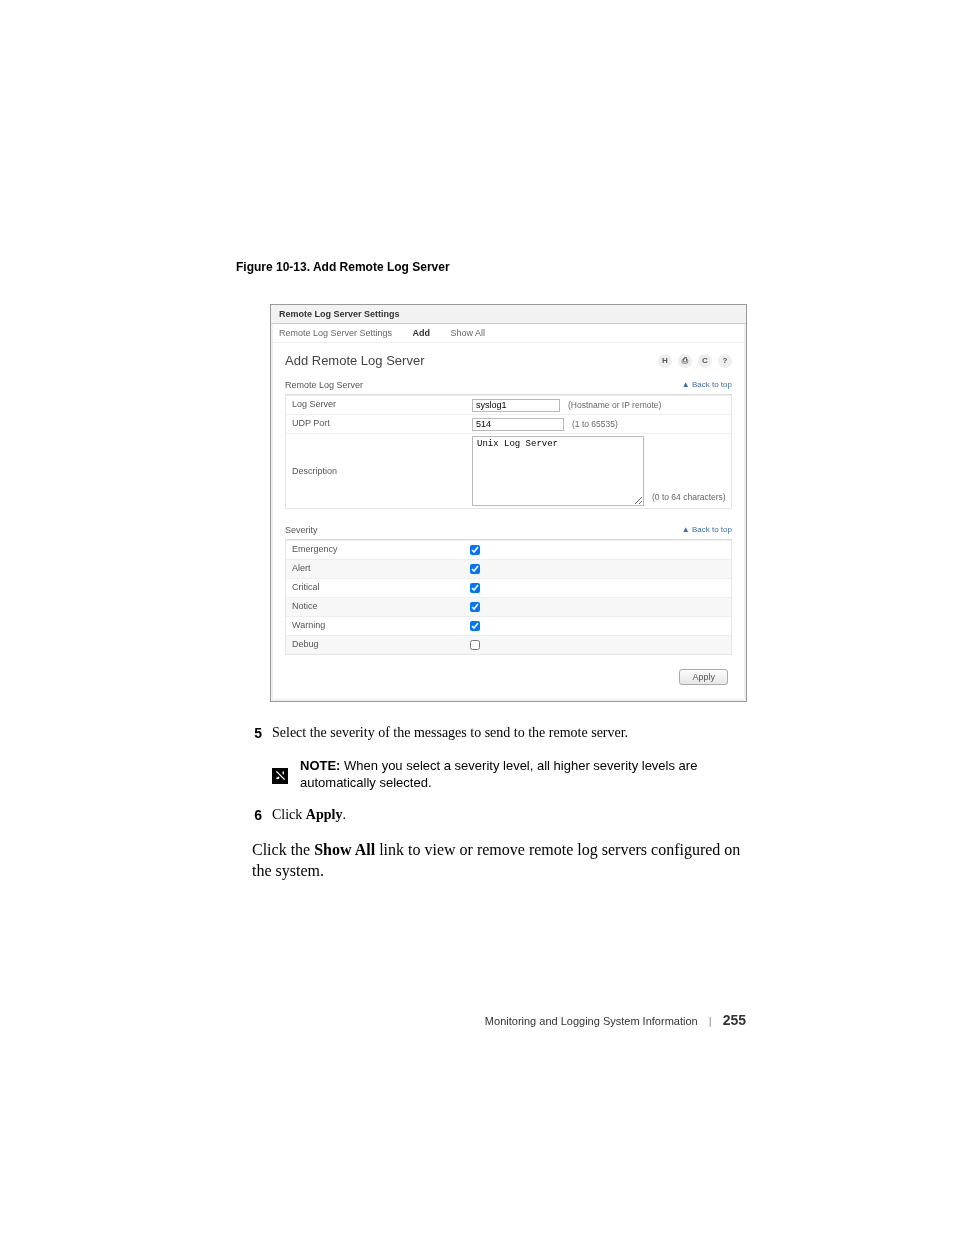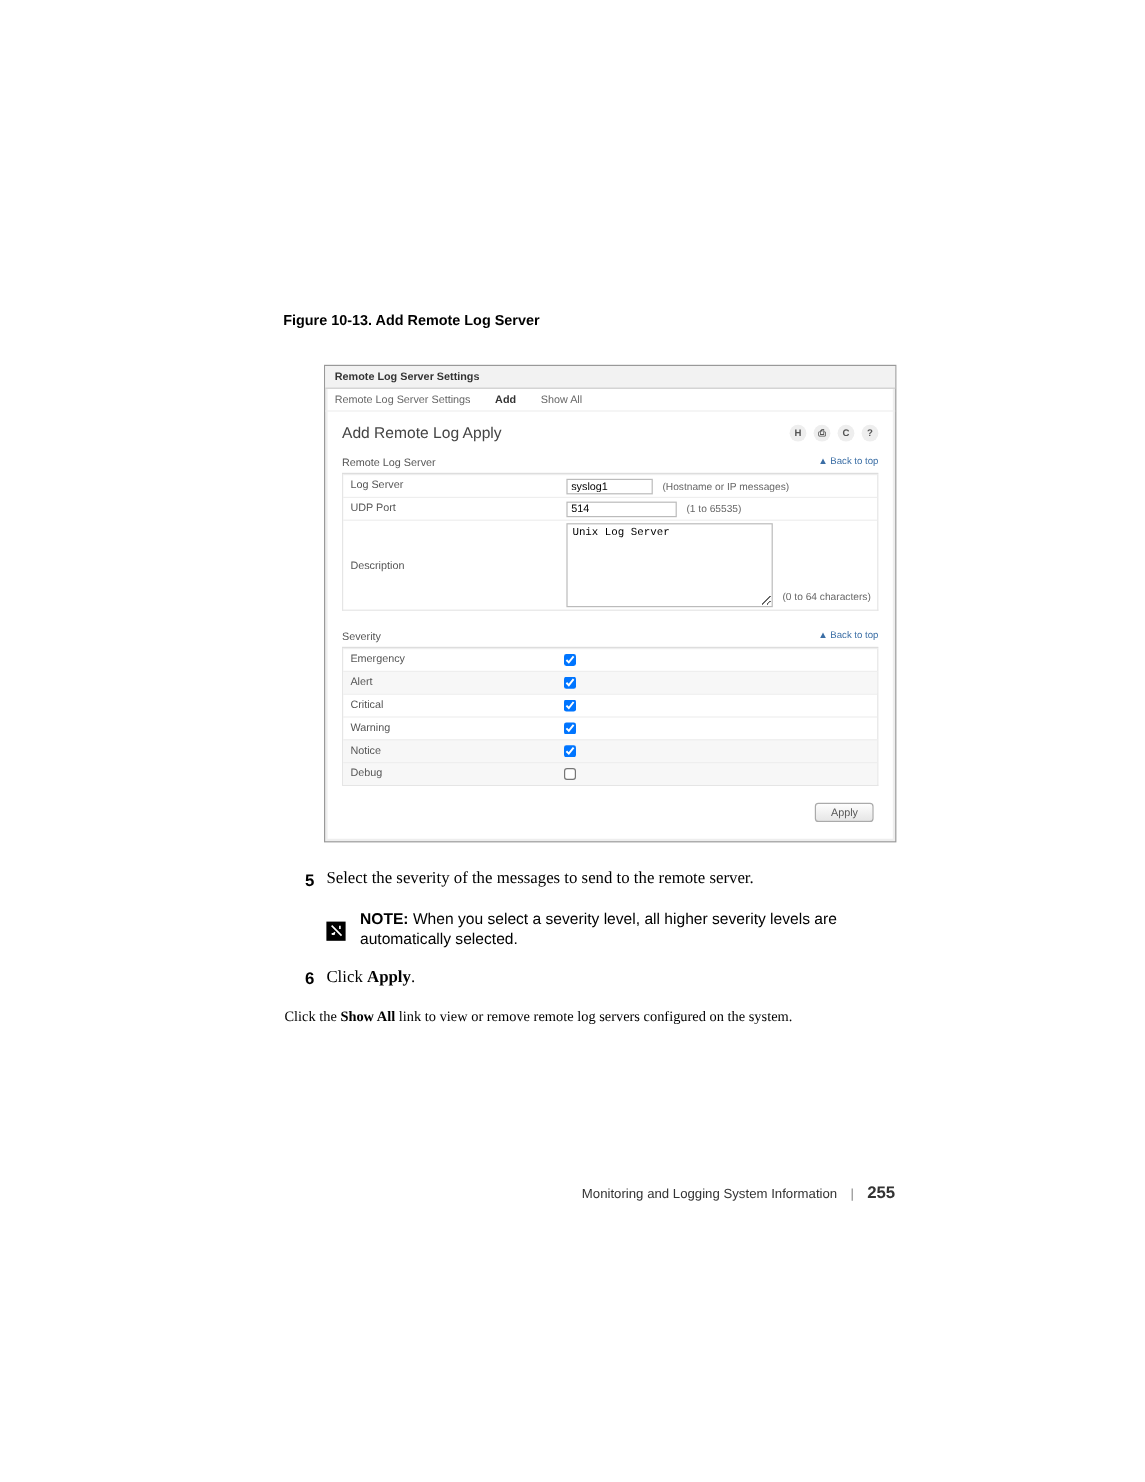--- a/index.html
+++ b/index.html
@@ -190,23 +190,23 @@
   }
   .note-icon svg { width: 11px; height: 11px; stroke:#fff; fill:none; stroke-width:2;}
   .note-text {
     font-family: Arial, Helvetica, sans-serif;
     font-size: 13px;
     line-height: 1.35;
     flex: 1;
   }
   .note-label { font-weight: bold; }
   .para {
-    font-size: 12px;
+    font-size: 16px;
     line-height: 1.35;
-    margin: 8px 0 0 1px;
+    margin: 8px 0 0 16px;
   }
   .bold { font-weight: bold; font-family: Georgia, serif; }
   .footer {
     margin-top: 130px;
     text-align: right;
     font-family: Arial, Helvetica, sans-serif;
     font-size: 11px;
     color: #333;
   }
   .footer .sep { margin: 0 8px; color:#888; }
@@ -222,39 +222,39 @@
   <div class="screenshot">
     <div class="ss-header-bar">Remote Log Server Settings</div>
     <div class="ss-tabs">
       <span>Remote Log Server Settings</span>
       <span style="font-weight:bold;color:#333;">Add</span>
       <span>Show All</span>
     </div>
 
     <div class="ss-inner">
       <div class="ss-title">
-        <span>Add Remote Log Apply</span>
+        <span>Add Remote Log Server</span>
         <span class="ss-icons">
           <span class="ss-ico">H</span>
           <span class="ss-ico">⎙</span>
           <span class="ss-ico">C</span>
           <span class="ss-ico">?</span>
         </span>
       </div>
 
       <div class="ss-section-head">
         <span>Remote Log Server</span>
         <a class="ss-link">▲ Back to top</a>
       </div>
       <div class="ss-section-rows">
         <div class="ss-row">
           <div class="lbl">Log Server</div>
           <div class="val">
-            <input class="ss-input" style="width: 72px;" value="syslog1">
-            <span class="hint">(Hostname or IP messages)</span>
+            <input class="ss-input" style="width: 88px;" value="syslog1">
+            <span class="hint">(Hostname or IP remote)</span>
           </div>
         </div>
         <div class="ss-row">
           <div class="lbl">UDP Port</div>
           <div class="val">
             <input class="ss-input" style="width: 92px;" value="514">
             <span class="hint">(1 to 65535)</span>
           </div>
         </div>
         <div class="ss-row" style="align-items:stretch;">
@@ -282,28 +282,28 @@
             <div class="val chk">
               <input type="checkbox" checked="" style="">
             </div>
           </div>
           <div class="ss-row">
             <div class="lbl">Critical</div>
             <div class="val chk">
               <input type="checkbox" checked="" style="">
             </div>
           </div>
+          <div class="ss-row alt">
+            <div class="lbl">Notice</div>
+            <div class="val chk">
+              <input type="checkbox" checked="" style="">
+            </div>
+          </div>
           <div class="ss-row">
             <div class="lbl">Warning</div>
-            <div class="val chk">
-              <input type="checkbox" checked="" style="">
-            </div>
-          </div>
-          <div class="ss-row alt">
-            <div class="lbl">Notice</div>
             <div class="val chk">
               <input type="checkbox" checked="" style="">
             </div>
           </div>
           <div class="ss-row alt">
             <div class="lbl">Debug</div>
             <div class="val chk">
               <input type="checkbox" style="">
             </div>
           </div>

